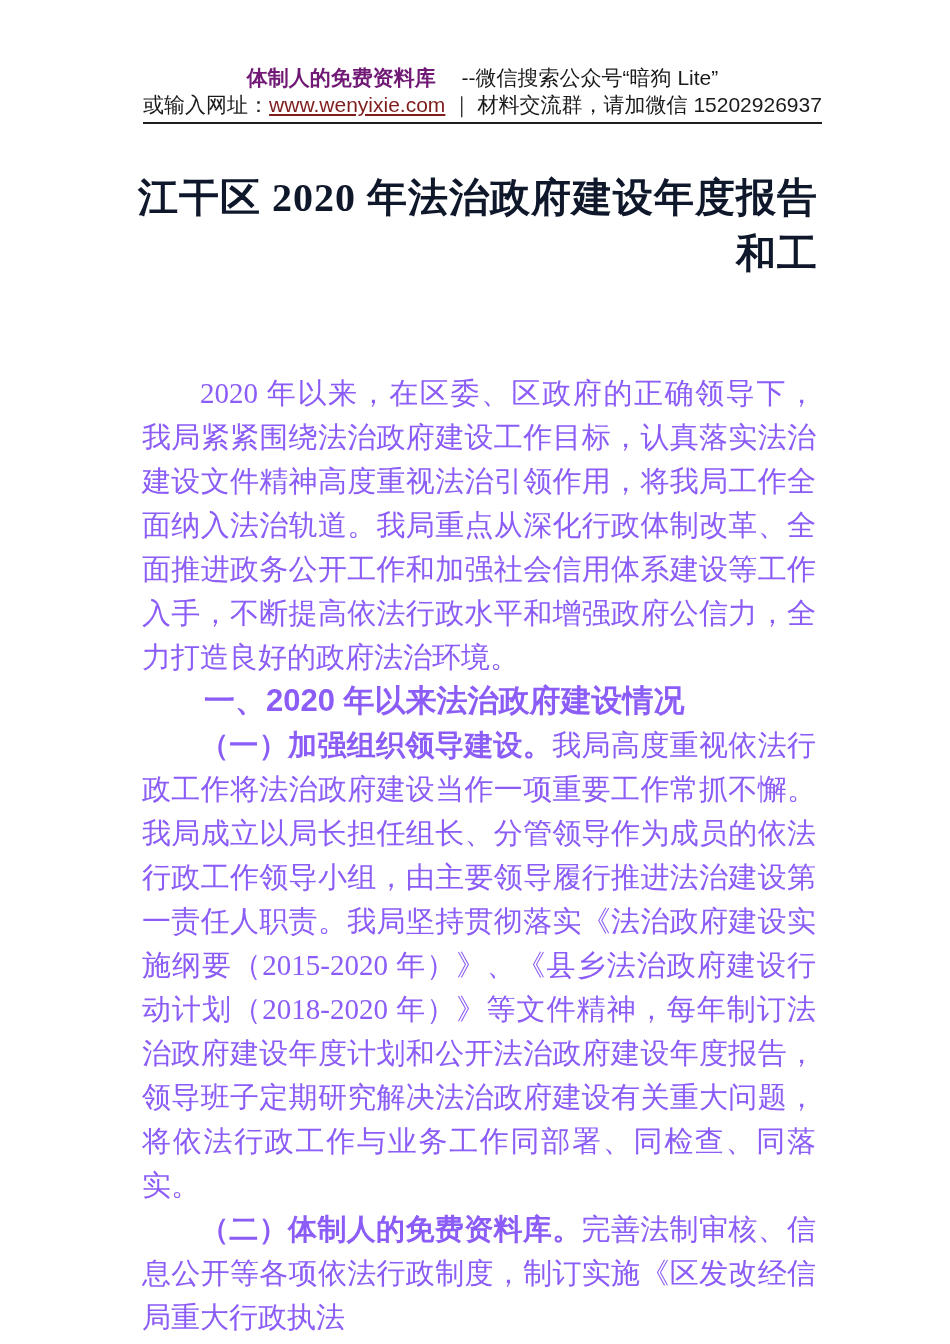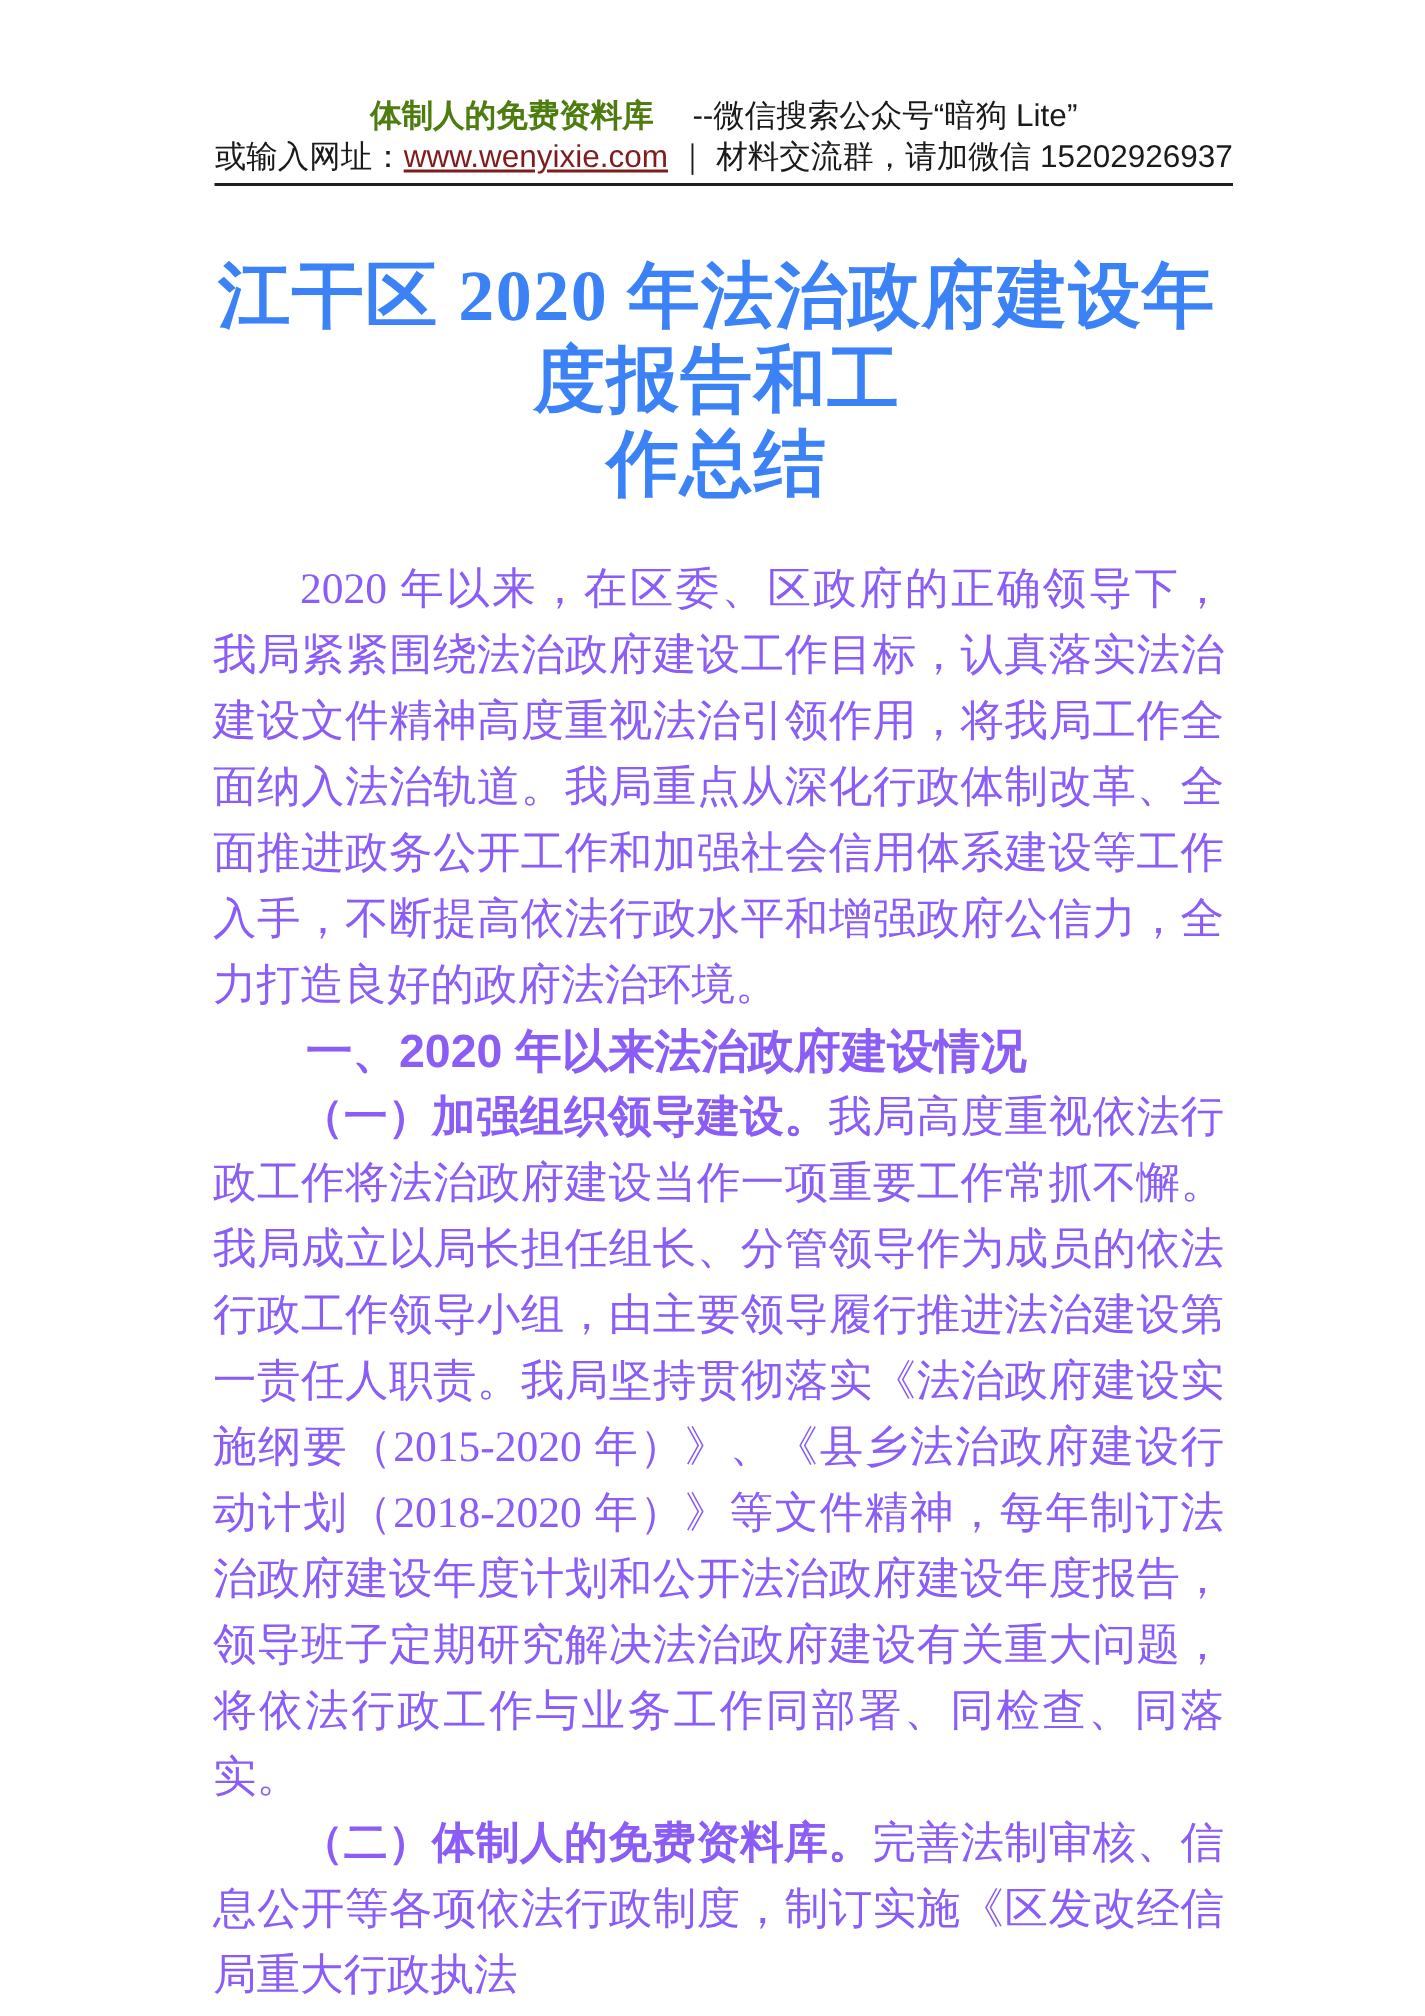--- a/index.html
+++ b/index.html
@@ -24,43 +24,43 @@
     width: 679px;
     text-align: center;
     font-family: "Liberation Sans", "DejaVu Sans", sans-serif;
     font-size: 21px;
     line-height: 27px;
     color: #1a1a1a;
     border-bottom: 2px solid #1f1f1f;
     padding-bottom: 4px;
   }
   .promo-highlight {
-    color: #4d7c0f;
+    color: #701a75;
     font-weight: bold;
   }
   .promo-rest { color: #1a1a1a; margin-left: 20px; }
   .website-link {
     color: #7f1d1d;
     text-decoration: underline;
     cursor: pointer;
   }
 
   
   .doc-title {
     position: absolute;
     top: 170px;
     left: 138px;
     width: 680px;
-    text-align: center;
+    text-align: right;
     font-family: "Liberation Serif", "DejaVu Serif", serif;
     font-weight: bold;
-    font-size: 48px;
+    font-size: 40px;
     line-height: 56px;
     letter-spacing: 1px;
-    color: #3b82f6;
+    color: #0f172a;
   }
   .doc-title span { display: block; }
 
   .doc-date {
     position: absolute;
     top: 288px;
     left: 138px;
     width: 680px;
     text-align: center;
     font-family: "Liberation Serif", "DejaVu Serif", serif;
@@ -103,21 +103,20 @@
 
 <div class="page">
 
   <div class="promo-header">
     <div><span class="promo-highlight">体制人的免费资料库</span><span class="promo-rest"> --微信搜索公众号“暗狗 Lite”</span></div>
     <div><span>或输入网址：</span><a class="website-link">www.wenyixie.com</a><span> ｜ 材料交流群，请加微信 15202926937</span></div>
   </div>
 
   <div class="doc-title">
     <span>江干区 2020 年法治政府建设年度报告和工</span>
-    <span>作总结</span>
   </div>
 
 
   <div class="doc-body">
     <p>2020 年以来，在区委、区政府的正确领导下，我局紧紧围绕法治政府建设工作目标，认真落实法治建设文件精神高度重视法治引领作用，将我局工作全面纳入法治轨道。我局重点从深化行政体制改革、全面推进政务公开工作和加强社会信用体系建设等工作入手，不断提高依法行政水平和增强政府公信力，全力打造良好的政府法治环境。</p>
     <p class="section-heading">一、2020 年以来法治政府建设情况</p>
     <p><span class="para-lead">（一）加强组织领导建设。</span><span>我局高度重视依法行政工作将法治政府建设当作一项重要工作常抓不懈。我局成立以局长担任组长、分管领导作为成员的依法行政工作领导小组，由主要领导履行推进法治建设第一责任人职责。我局坚持贯彻落实《法治政府建设实施纲要（2015-2020 年）》、《县乡法治政府建设行动计划（2018-2020 年）》等文件精神，每年制订法治政府建设年度计划和公开法治政府建设年度报告，领导班子定期研究解决法治政府建设有关重大问题，将依法行政工作与业务工作同部署、同检查、同落实。</span></p>
     <p><span class="para-lead">（二）体制人的免费资料库。</span><span>完善法制审核、信息公开等各项依法行政制度，制订实施《区发改经信局重大行政执法</span></p>
   </div>
 

